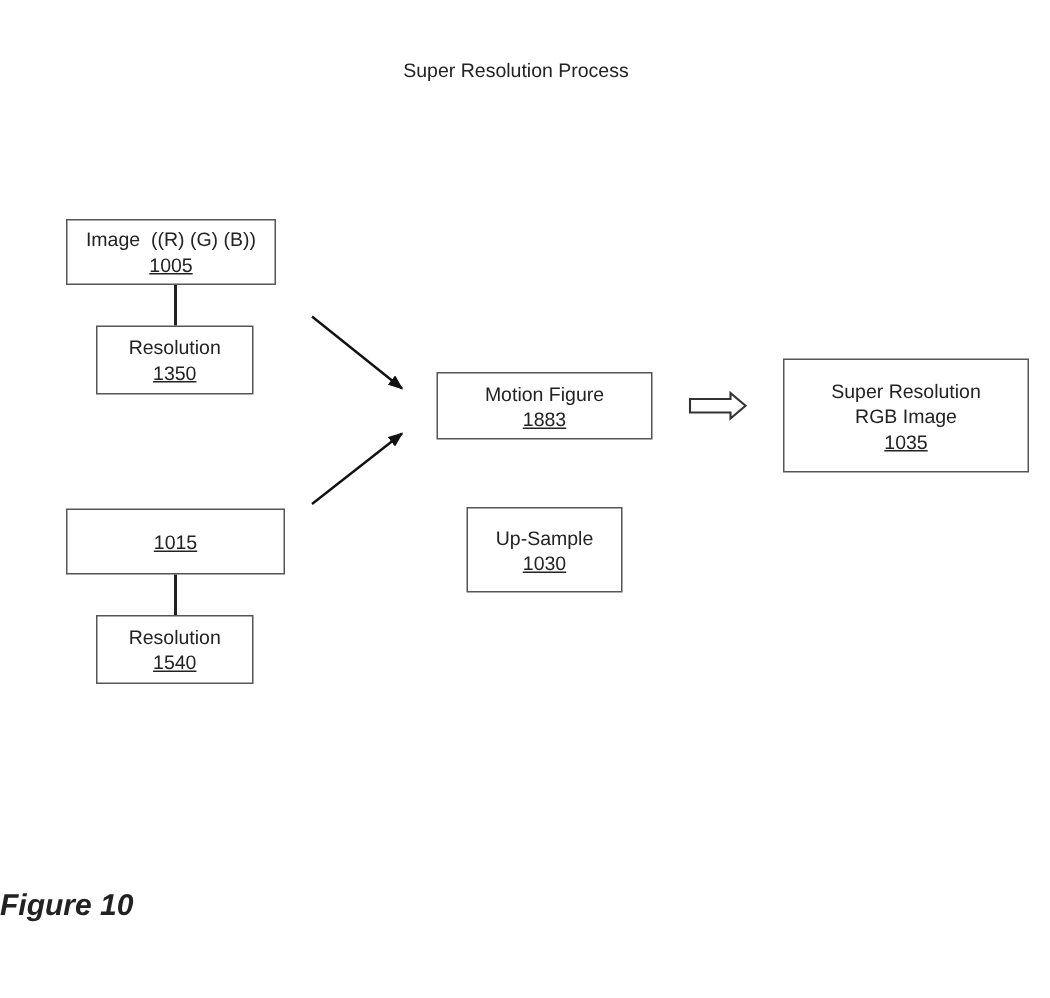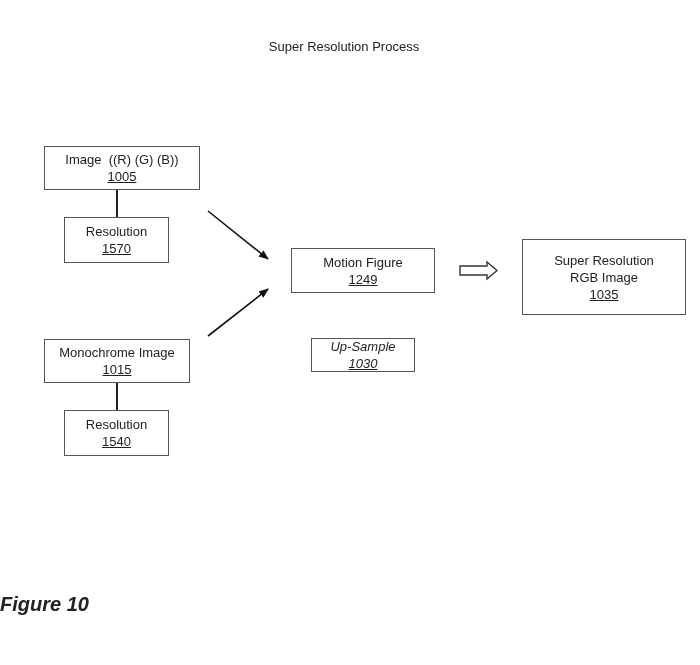--- a/index.html
+++ b/index.html
@@ -28,46 +28,45 @@
       <path d="M0,0 L10,4 L0,8 Z" fill="#111"></path>
     </marker>
   </defs>
   <line x1="117" y1="189" x2="117" y2="218" stroke="#222" stroke-width="2"></line>
   <line x1="117" y1="382" x2="117" y2="410" stroke="#222" stroke-width="2"></line>
   <line x1="208" y1="211" x2="268" y2="259" stroke="#111" stroke-width="1.6" marker-end="url(#ah)"></line>
   <line x1="208" y1="336" x2="268" y2="289" stroke="#111" stroke-width="1.6" marker-end="url(#ah)"></line>
   <path d="M460,266 L487,266 L487,262 L497,270.5 L487,279 L487,275 L460,275 Z" fill="#fff" stroke="#333" stroke-width="1.4"></path>
 </svg>
 
-<div class="box" style="left:44px; top:146px; width:156px; height:44px;">
+<div class="box" style="left:44px; top:146px; width:140px; height:44px;">
   <div style="white-space:pre;">Image  ((R) (G) (B))</div>
   <div class="num">1005</div>
 </div>
 
 <div class="box" style="left:64px; top:217px; width:105px; height:46px;">
   <div>Resolution</div>
-  <div class="num">1570</div>
+  <div class="num">1350</div>
 </div>
 
 <div class="box" style="left:44px; top:339px; width:146px; height:44px;">
-  <div>Monochrome Image</div>
   <div class="num">1015</div>
 </div>
 
 <div class="box" style="left:64px; top:410px; width:105px; height:46px;">
   <div>Resolution</div>
   <div class="num">1540</div>
 </div>
 
 <div class="box" style="left:291px; top:248px; width:144px; height:45px;">
   <div>Motion Figure</div>
-  <div class="num">1249</div>
+  <div class="num">1883</div>
 </div>
 
-<div class="box" style="left:311px; top:338px; width:104px; height:34px;font-style:italic;">
+<div class="box" style="left:311px; top:338px; width:104px; height:57px;">
   <div>Up-Sample</div>
   <div class="num">1030</div>
 </div>
 
 <div class="box" style="left:522px; top:239px; width:164px; height:76px;">
   <div>Super Resolution</div>
   <div>RGB Image</div>
   <div class="num">1035</div>
 </div>
 

